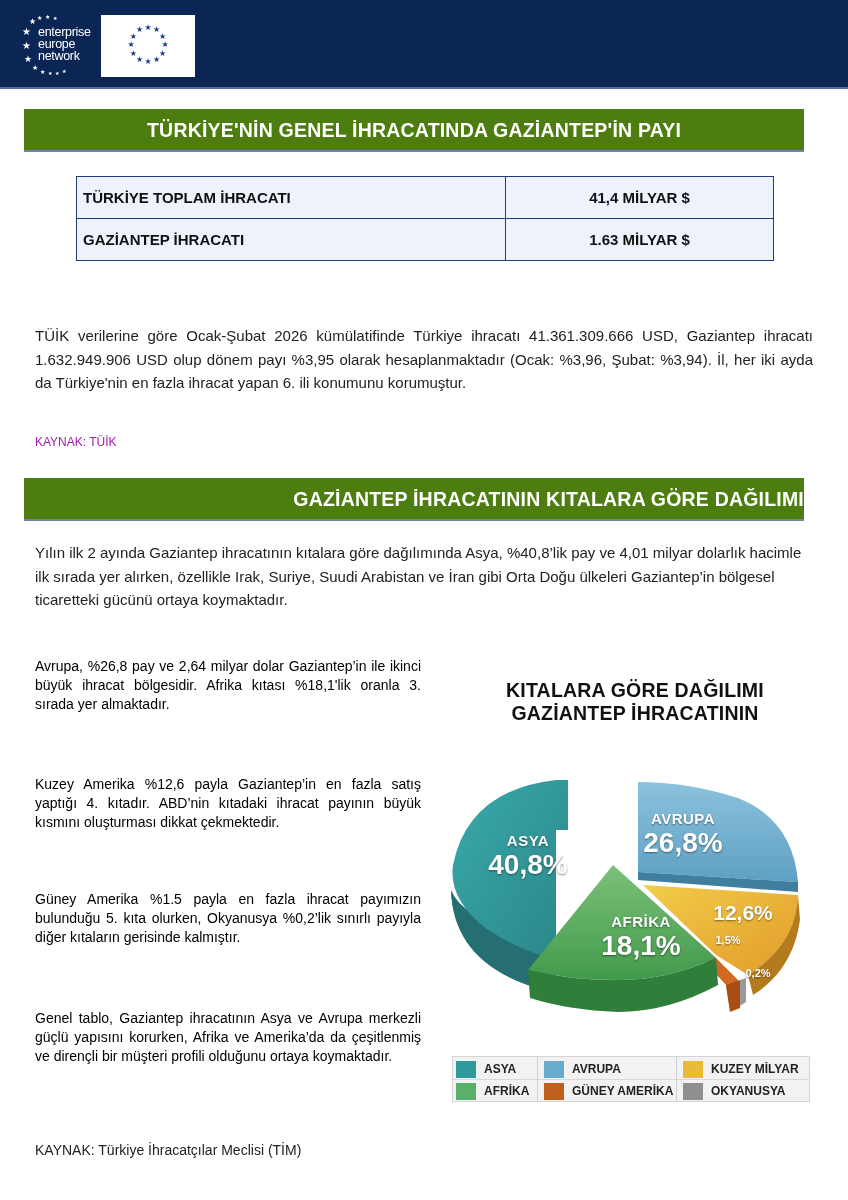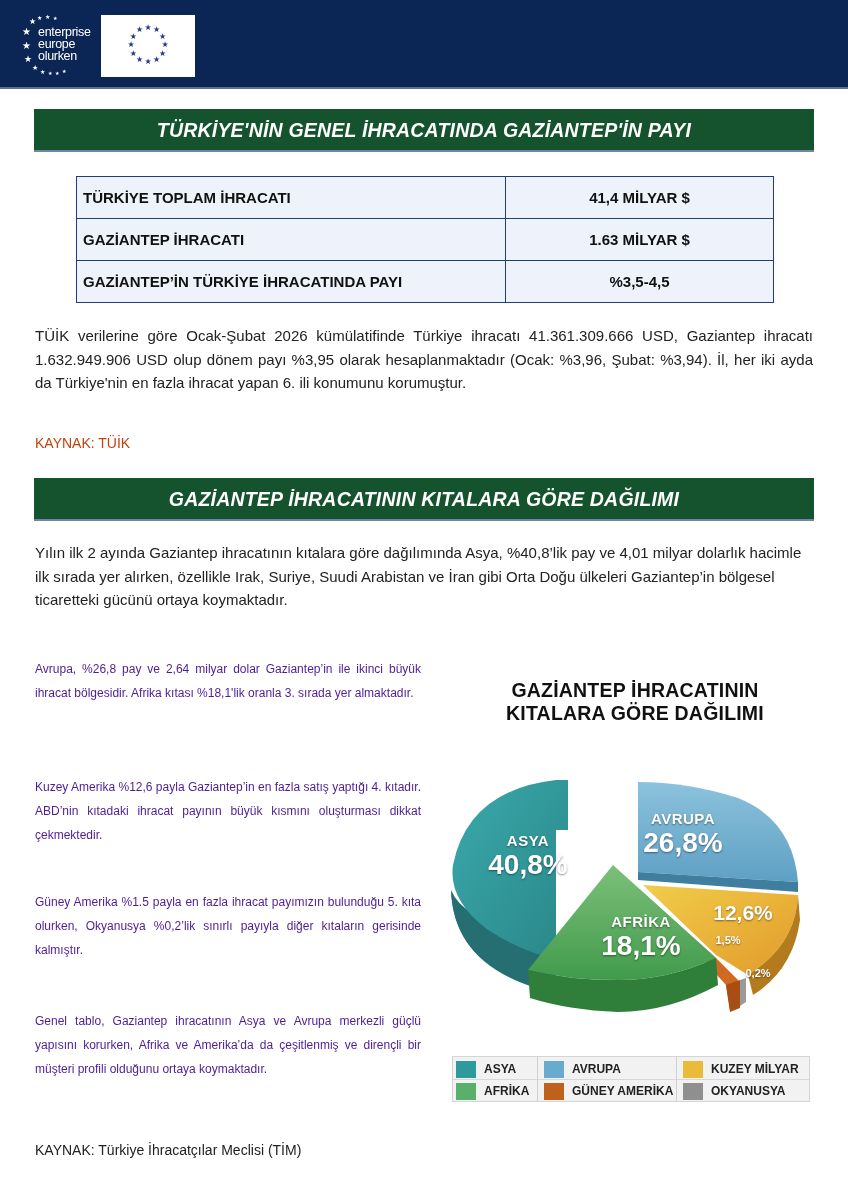--- a/index.html
+++ b/index.html
@@ -8,36 +8,36 @@
 
   
   .header { position: absolute; left: 0; top: 0; width: 848px; height: 89px; background: #0b2555; border-bottom: 2px solid #5a6f93; }
   .logo-een { position: absolute; left: 22px; top: 14px; width: 75px; height: 62px; }
   .logo-een .txt { position: absolute; left: 16px; top: 12px; color: #fff; font-size: 12.5px; line-height: 12px; font-family: "Liberation Sans", sans-serif; letter-spacing: -0.3px; }
   .logo-eu { position: absolute; left: 101px; top: 15px; width: 94px; height: 62px; background: #ffffff; }
   .logo-gto { position: absolute; left: 204px; top: 15px; width: 66px; height: 62px; }
   .header-right { position: absolute; right: 30px; top: 24px; text-align: right; color: #fff; font-weight: bold; font-size: 13px; line-height: 16px; }
 
   
-  .section-bar { position: absolute; left: 34px; width: 780px; height: 43px; background: #14532d; color: #fff; font-weight: bold; font-size: 19.5px; text-align: center; line-height: 43px; letter-spacing: 0.2px; border-bottom: 2px solid #6f84a8; font-style: italic; }
+  .section-bar { position: absolute; left: 24px; width: 780px; height: 43px; background: #4d7c0f; color: #fff; font-weight: bold; font-size: 19.5px; text-align: center; line-height: 43px; letter-spacing: 0.2px; border-bottom: 2px solid #6f84a8; }
   .bar1 { top: 109px; }
-  .bar2 { top: 478px; }
+  .bar2 { top: 478px; text-align: right; }
 
   
   .summary { position: absolute; left: 76px; top: 176px; width: 698px; border-collapse: collapse; background: #eef2fb; }
   .summary td { border: 1.5px solid #1f3d79; height: 42px; font-weight: bold; font-size: 15px; color: #111; }
   .summary td.label { width: 429px; padding-left: 6px; text-align: left; }
   .summary td.value { text-align: center; }
 
   .para { position: absolute; font-size: 15px; line-height: 23.5px; color: #222; text-align: justify; }
   .p1 { left: 35px; top: 324px; width: 778px; }
-  .src1 { position: absolute; left: 35px; top: 435px; font-size: 14px; color: #c2410c; }
+  .src1 { position: absolute; left: 35px; top: 435px; font-size: 12px; color: #a21caf; }
   .p2 { left: 35px; top: 541px; width: 775px; text-align: left; line-height: 23.5px; }
 
-  .col { position: absolute; left: 35px; width: 386px; font-size: 12px; line-height: 24px; text-align: justify; color: #4c1d95; }
+  .col { position: absolute; left: 35px; width: 386px; font-size: 14px; line-height: 19px; text-align: justify; color: #000000; }
   .c1 { top: 657px; }
   .c2 { top: 775px; }
   .c3 { top: 890px; }
   .c4 { top: 1009px; }
   .src2 { position: absolute; left: 35px; top: 1142px; font-size: 14px; color: #222; }
 
   
   .chart-title { position: absolute; left: 450px; top: 679px; width: 370px; text-align: center; font-weight: bold; font-size: 19.5px; line-height: 23px; color: #111; letter-spacing: 0.2px; }
   .pie-wrap { position: absolute; left: 448px; top: 780px; width: 360px; height: 240px; }
   .pie-label { position: absolute; color: #fff; font-weight: bold; text-align: center; text-shadow: 0 1px 2px rgba(0,0,0,0.45); }
@@ -75,21 +75,21 @@
         <text x="10" y="56" font-size="7">★</text>
         <text x="18" y="60" font-size="6">★</text>
         <text x="26" y="61" font-size="5">★</text>
         <text x="33" y="61" font-size="5">★</text>
         <text x="40" y="59" font-size="5">★</text>
       </g>
     </svg>
     <div class="txt">
       <div>enterprise</div>
       <div>europe</div>
-      <div>olurken</div>
+      <div>network</div>
     </div>
   </div>
   <div class="logo-eu">
     <svg width="94" height="62">
       <g fill="#1d3b8b" font-size="8" text-anchor="middle">
         <text x="47" y="15">★</text>
         <text x="55.5" y="17.3">★</text>
         <text x="61.7" y="23.5">★</text>
         <text x="64" y="32">★</text>
         <text x="61.7" y="40.5">★</text>
@@ -110,42 +110,38 @@
 <table class="summary">
   <tbody>
       <tr>
     <td class="label">TÜRKİYE TOPLAM İHRACATI</td>
     <td class="value">41,4 MİLYAR $</td>
   </tr>
   <tr>
     <td class="label">GAZİANTEP İHRACATI</td>
     <td class="value">1.63 MİLYAR $</td>
   </tr>
-  <tr>
-    <td class="label">GAZİANTEP’İN TÜRKİYE İHRACATINDA PAYI</td>
-    <td class="value">%3,5-4,5</td>
-  </tr>
 </tbody>
   </table>
 
 <p class="para p1">TÜİK verilerine göre Ocak-Şubat 2026 kümülatifinde Türkiye ihracatı 41.361.309.666 USD, Gaziantep ihracatı 1.632.949.906 USD olup dönem payı %3,95 olarak hesaplanmaktadır (Ocak: %3,96, Şubat: %3,94). İl, her iki ayda da Türkiye'nin en fazla ihracat yapan 6. ili konumunu korumuştur.</p>
 <div class="src1">KAYNAK: TÜİK</div>
 
 <div class="section-bar bar2">GAZİANTEP İHRACATININ KITALARA GÖRE DAĞILIMI</div>
 <p class="para p2">Yılın ilk 2 ayında Gaziantep ihracatının kıtalara göre dağılımında Asya, %40,8’lik pay ve 4,01 milyar dolarlık hacimle ilk sırada yer alırken, özellikle Irak, Suriye, Suudi Arabistan ve İran gibi Orta Doğu ülkeleri Gaziantep’in bölgesel ticaretteki gücünü ortaya koymaktadır.</p>
 
 <p class="col c1">Avrupa, %26,8 pay ve 2,64 milyar dolar Gaziantep’in ile ikinci büyük ihracat bölgesidir. Afrika kıtası %18,1'lik oranla 3. sırada yer almaktadır.</p>
 <p class="col c2">Kuzey Amerika %12,6 payla Gaziantep’in en fazla satış yaptığı 4. kıtadır. ABD’nin kıtadaki ihracat payının büyük kısmını oluşturması dikkat çekmektedir.</p>
 <p class="col c3">Güney Amerika %1.5 payla en fazla ihracat payımızın bulunduğu 5. kıta olurken, Okyanusya %0,2’lik sınırlı payıyla diğer kıtaların gerisinde kalmıştır.</p>
 <p class="col c4">Genel tablo, Gaziantep ihracatının Asya ve Avrupa merkezli güçlü yapısını korurken, Afrika ve Amerika’da da çeşitlenmiş ve dirençli bir müşteri profili olduğunu ortaya koymaktadır.</p>
 <div class="src2">KAYNAK: Türkiye İhracatçılar Meclisi (TİM)</div>
 
 <div class="chart-title">
+  <div>KITALARA GÖRE DAĞILIMI</div>
   <div>GAZİANTEP İHRACATININ</div>
-  <div>KITALARA GÖRE DAĞILIMI</div>
 </div>
 
 <div class="pie-wrap">
   <svg width="360" height="240" viewBox="0 0 360 240">
     <defs>
       <linearGradient id="gAsya" x1="0" y1="0" x2="1" y2="1">
         <stop offset="0" stop-color="#3aa9ab"></stop>
           <stop offset="1" stop-color="#2a8688"></stop>
       </linearGradient>
       <linearGradient id="gAvr" x1="0" y1="0" x2="0" y2="1">

